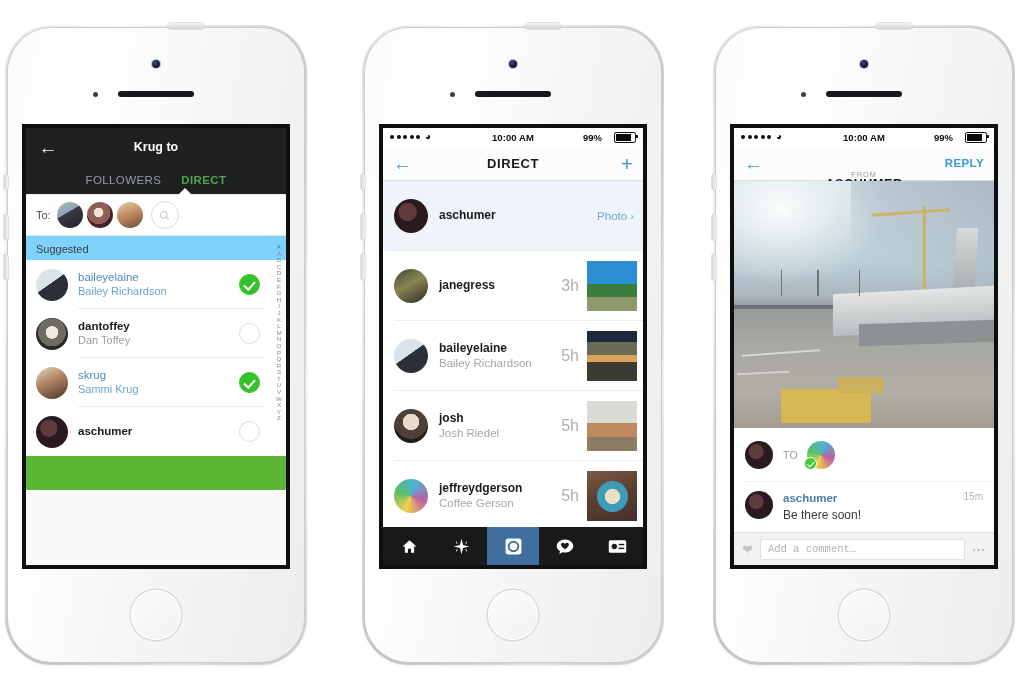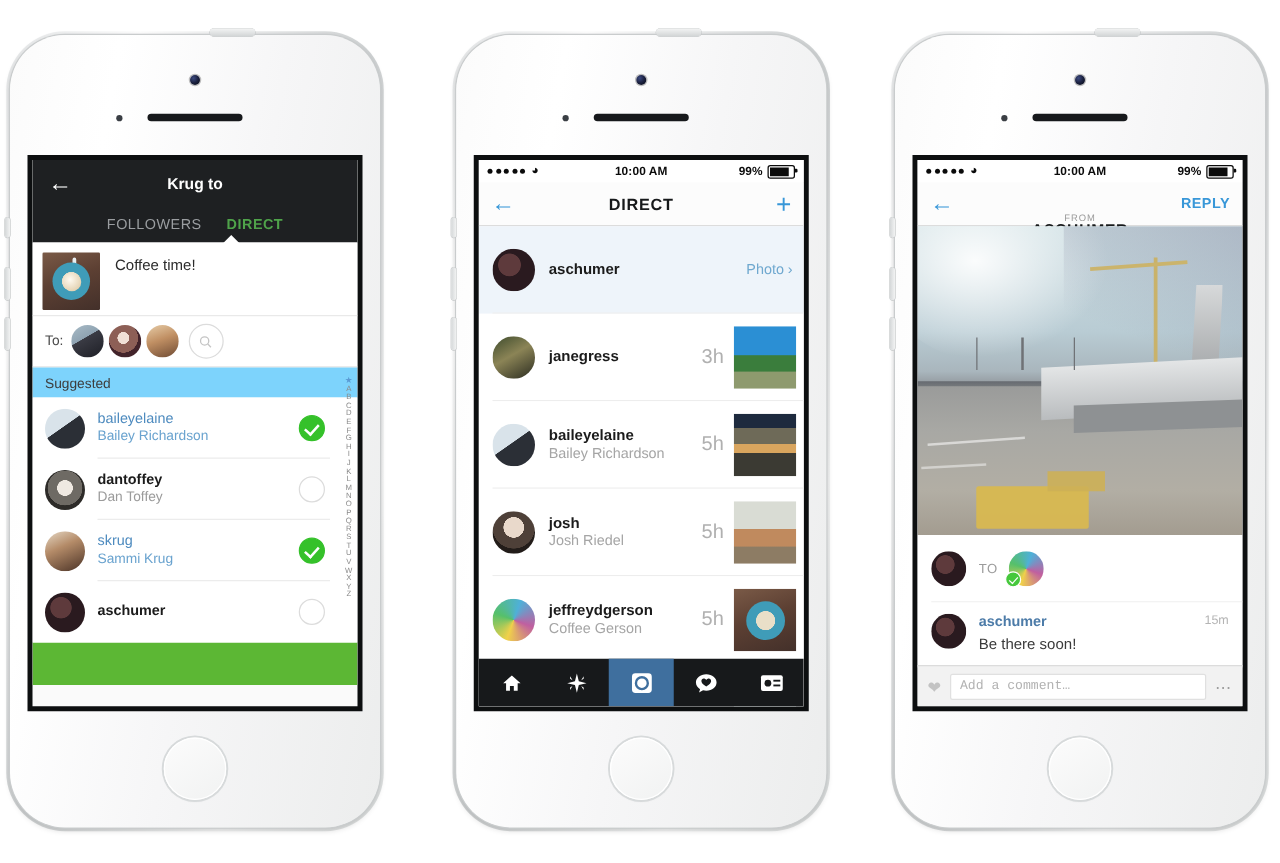--- a/index.html
+++ b/index.html
@@ -52,21 +52,21 @@
   .screen{position:absolute;left:18px;top:100px;width:260px;height:437px;
     background:#fff;overflow:hidden;box-shadow:0 0 0 4px #0d0f10;}
 
   
   .statusbar{height:18px;display:flex;align-items:center;padding:0 7px;background:#fff;
     font-size:9.5px;color:#0b0b0b;position:relative;}
   .sb-dots{display:flex;gap:2.5px;align-items:center;}
   .sb-dot{width:4px;height:4px;border-radius:50%;background:#0b0b0b;}
   .sb-wifi{margin-left:5px;font-size:10px;line-height:1;}
   .sb-time{position:absolute;left:0;right:0;text-align:center;font-size:9.5px;font-weight:bold;letter-spacing:.1px;}
-  .sb-right{margin-left:auto;display:flex;align-items:center;gap:4px;z-index:2;}
+  .sb-right{margin-left:auto;display:flex;align-items:center;gap:12px;z-index:2;}
   .sb-pct{font-size:9.5px;font-weight:bold;}
   .batt{position:relative;width:20px;height:9px;border:1.2px solid #0b0b0b;border-radius:2.2px;}
   .batt i{position:absolute;left:1px;top:1px;bottom:1px;width:15px;background:#0b0b0b;display:block;}
   .batt:after{content:"";position:absolute;right:-3px;top:2.6px;width:1.6px;height:3.4px;background:#0b0b0b;border-radius:0 1px 1px 0;}
 
   
   .p1 .screen{background:#fafafa;}
   .dark-head{background:#1e2022;color:#fff;padding:0;}
   .dh-top{height:38px;display:flex;align-items:center;position:relative;}
   .dh-back{width:44px;text-align:center;font-size:19px;line-height:1;color:#fff;}
@@ -240,27 +240,20 @@
           <div class="dh-back">←</div>
           <div class="dh-title">Krug to</div>
         </div>
         <div class="dh-tabs">
           <div class="dh-tab">FOLLOWERS</div>
           <div class="dh-tab active">DIRECT</div>
           <div class="dh-caret"></div>
         </div>
       </div>
 
-      <div class="caption-row">
-        <div class="caption-thumb">
-          <div class="spoon"></div>
-          <div class="cup"></div>
-        </div>
-        <div class="caption-text">Coffee time!</div>
-      </div>
 
       <div class="to-row">
         <div class="to-label">To:</div>
         <div class="to-av">
             <span class="ph a1"></span>
           </div>
         <div class="to-av">
             <span class="ph a2"></span>
           </div>
         <div class="to-av">

